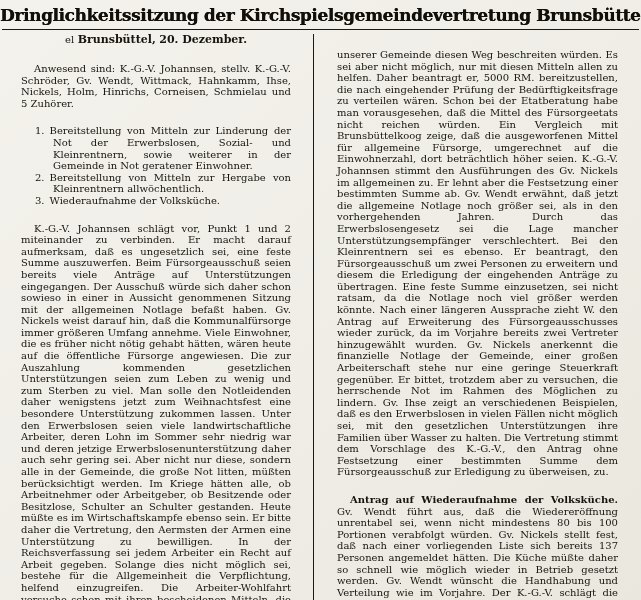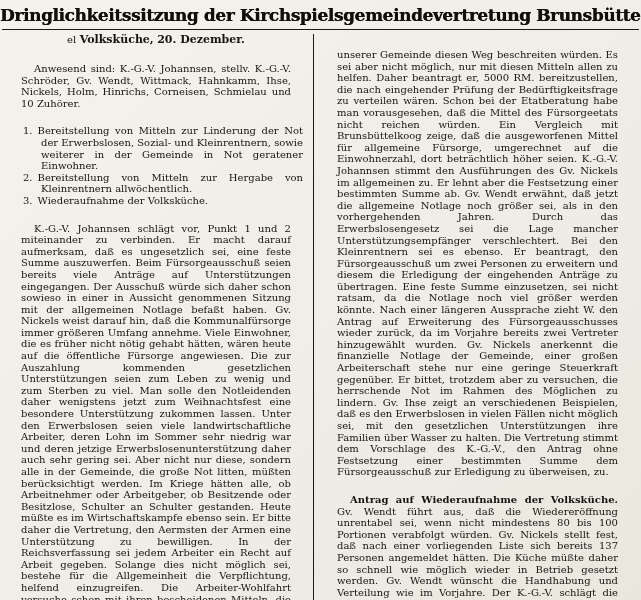--- a/index.html
+++ b/index.html
@@ -58,21 +58,21 @@
     font-size: 11px;
     line-height: 14px;
     margin: 0 0 1px 0;
   }
   .dateline-prefix { font-size: 10px; }
   .dateline-place, .dateline-date { font-weight: bold; }
   p.body-par { margin: 16px; }
   p.indent { text-indent: 13px; }
   ol.motions {
     list-style: none;
-    margin: 4px; padding: 0 0 0 14px;
+    margin: 16px; padding: 0 0 0 14px;
   }
   ol.motions li {
     padding-left: 18px;
     text-indent: -18px;
     margin: 0;
   }
   ol.motions .motion-num { padding-right: 5px; }
   .bold-lead { font-weight: bold; }
 </style>
 </head>
@@ -81,23 +81,23 @@
 <div class="page">
 
   <div class="masthead">
     <h1 class="headline">Dringlichkeitssitzung der Kirchspielsgemeindevertretung Brunsbüttel.</h1>
     <hr class="headline-rule">
   </div>
 
   <div class="columns">
 
     <div class="col col-left">
-      <p class="dateline"><span class="dateline-prefix">el</span> <span class="dateline-place">Volksküche,</span> <span class="dateline-date">20. Dezember.</span></p>
+      <p class="dateline"><span class="dateline-prefix">el</span> <span class="dateline-place">Brunsbüttel,</span> <span class="dateline-date">20. Dezember.</span></p>
 
-      <p class="body-par indent">Anwesend sind: K.-G.-V. Johannsen, stellv. K.-G.-V. Schröder, Gv. Wendt, Wittmack, Hahnkamm, Ihse, Nickels, Holm, Hinrichs, Corneisen, Schmielau und 10 Zuhörer.</p>
+      <p class="body-par indent">Anwesend sind: K.-G.-V. Johannsen, stellv. K.-G.-V. Schröder, Gv. Wendt, Wittmack, Hahnkamm, Ihse, Nickels, Holm, Hinrichs, Corneisen, Schmielau und 5 Zuhörer.</p>
 
 
       <ol class="motions">
         <li><span class="motion-num">1.</span><span>Bereitstellung von Mitteln zur Linderung der Not der Erwerbslosen, Sozial- und Kleinrentnern, sowie weiterer in der Gemeinde in Not geratener Einwohner.</span></li>
         <li><span class="motion-num">2.</span><span>Bereitstellung von Mitteln zur Hergabe von Kleinrentnern allwöchentlich.</span></li>
         <li><span class="motion-num">3.</span><span>Wiederaufnahme der Volksküche.</span></li>
       </ol>
 
       <p class="body-par indent">K.-G.-V. Johannsen schlägt vor, Punkt 1 und 2 miteinander zu verbinden. Er macht darauf aufmerksam, daß es ungesetzlich sei, eine feste Summe auszuwerfen. Beim Fürsorgeausschuß seien bereits viele Anträge auf Unterstützungen eingegangen. Der Ausschuß würde sich daher schon sowieso in einer in Aussicht genommenen Sitzung mit der allgemeinen Notlage befaßt haben. Gv. Nickels weist darauf hin, daß die Kommunalfürsorge immer größeren Umfang annehme. Viele Einwohner, die es früher nicht nötig gehabt hätten, wären heute auf die öffentliche Fürsorge angewiesen. Die zur Auszahlung kommenden gesetzlichen Unterstützungen seien zum Leben zu wenig und zum Sterben zu viel. Man solle den Notleidenden daher wenigstens jetzt zum Weihnachtsfest eine besondere Unterstützung zukommen lassen. Unter den Erwerbslosen seien viele landwirtschaftliche Arbeiter, deren Lohn im Sommer sehr niedrig war und deren jetzige Erwerbslosenunterstützung daher auch sehr gering sei. Aber nicht nur diese, sondern alle in der Gemeinde, die große Not litten, müßten berücksichtigt werden. Im Kriege hätten alle, ob Arbeitnehmer oder Arbeitgeber, ob Besitzende oder Besitzlose, Schulter an Schulter gestanden. Heute müßte es im Wirtschaftskampfe ebenso sein. Er bitte daher die Vertretung, den Aermsten der Armen eine Unterstützung zu bewilligen. In der Reichsverfassung sei jedem Arbeiter ein Recht auf Arbeit gegeben. Solange dies nicht möglich sei, bestehe für die Allgemeinheit die Verpflichtung, helfend einzugreifen. Die Arbeiter-Wohlfahrt versuche schon mit ihren bescheidenen Mitteln, die größte Not zu lindern, vor allem durch Sammeln und Wiederinstandsetzen von abgelegten Bekleidungsstücken, Spielsachen usw. Er wünsche, daß noch viel mehr Einwohner</p>
     </div>

